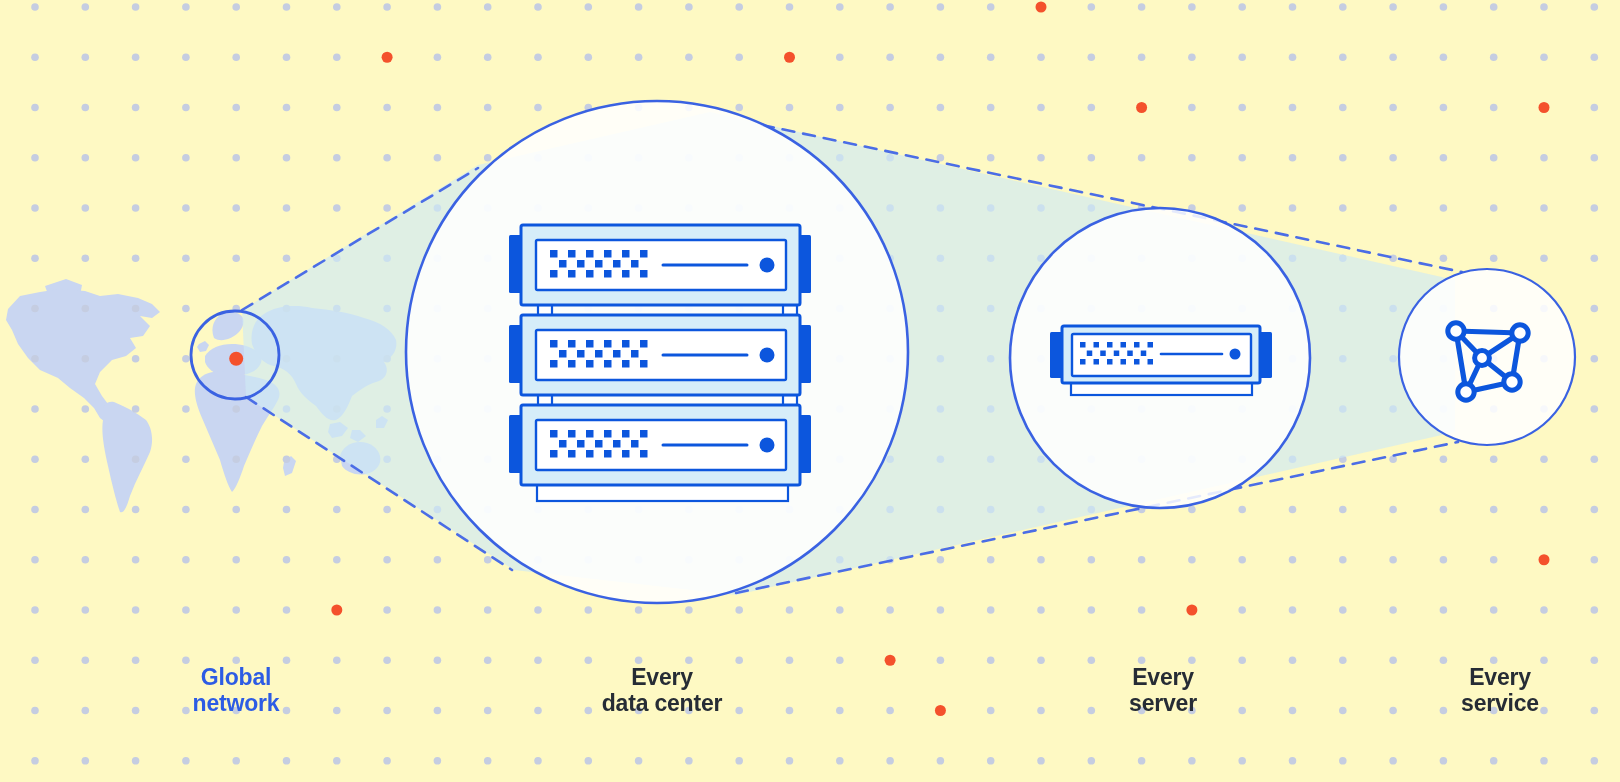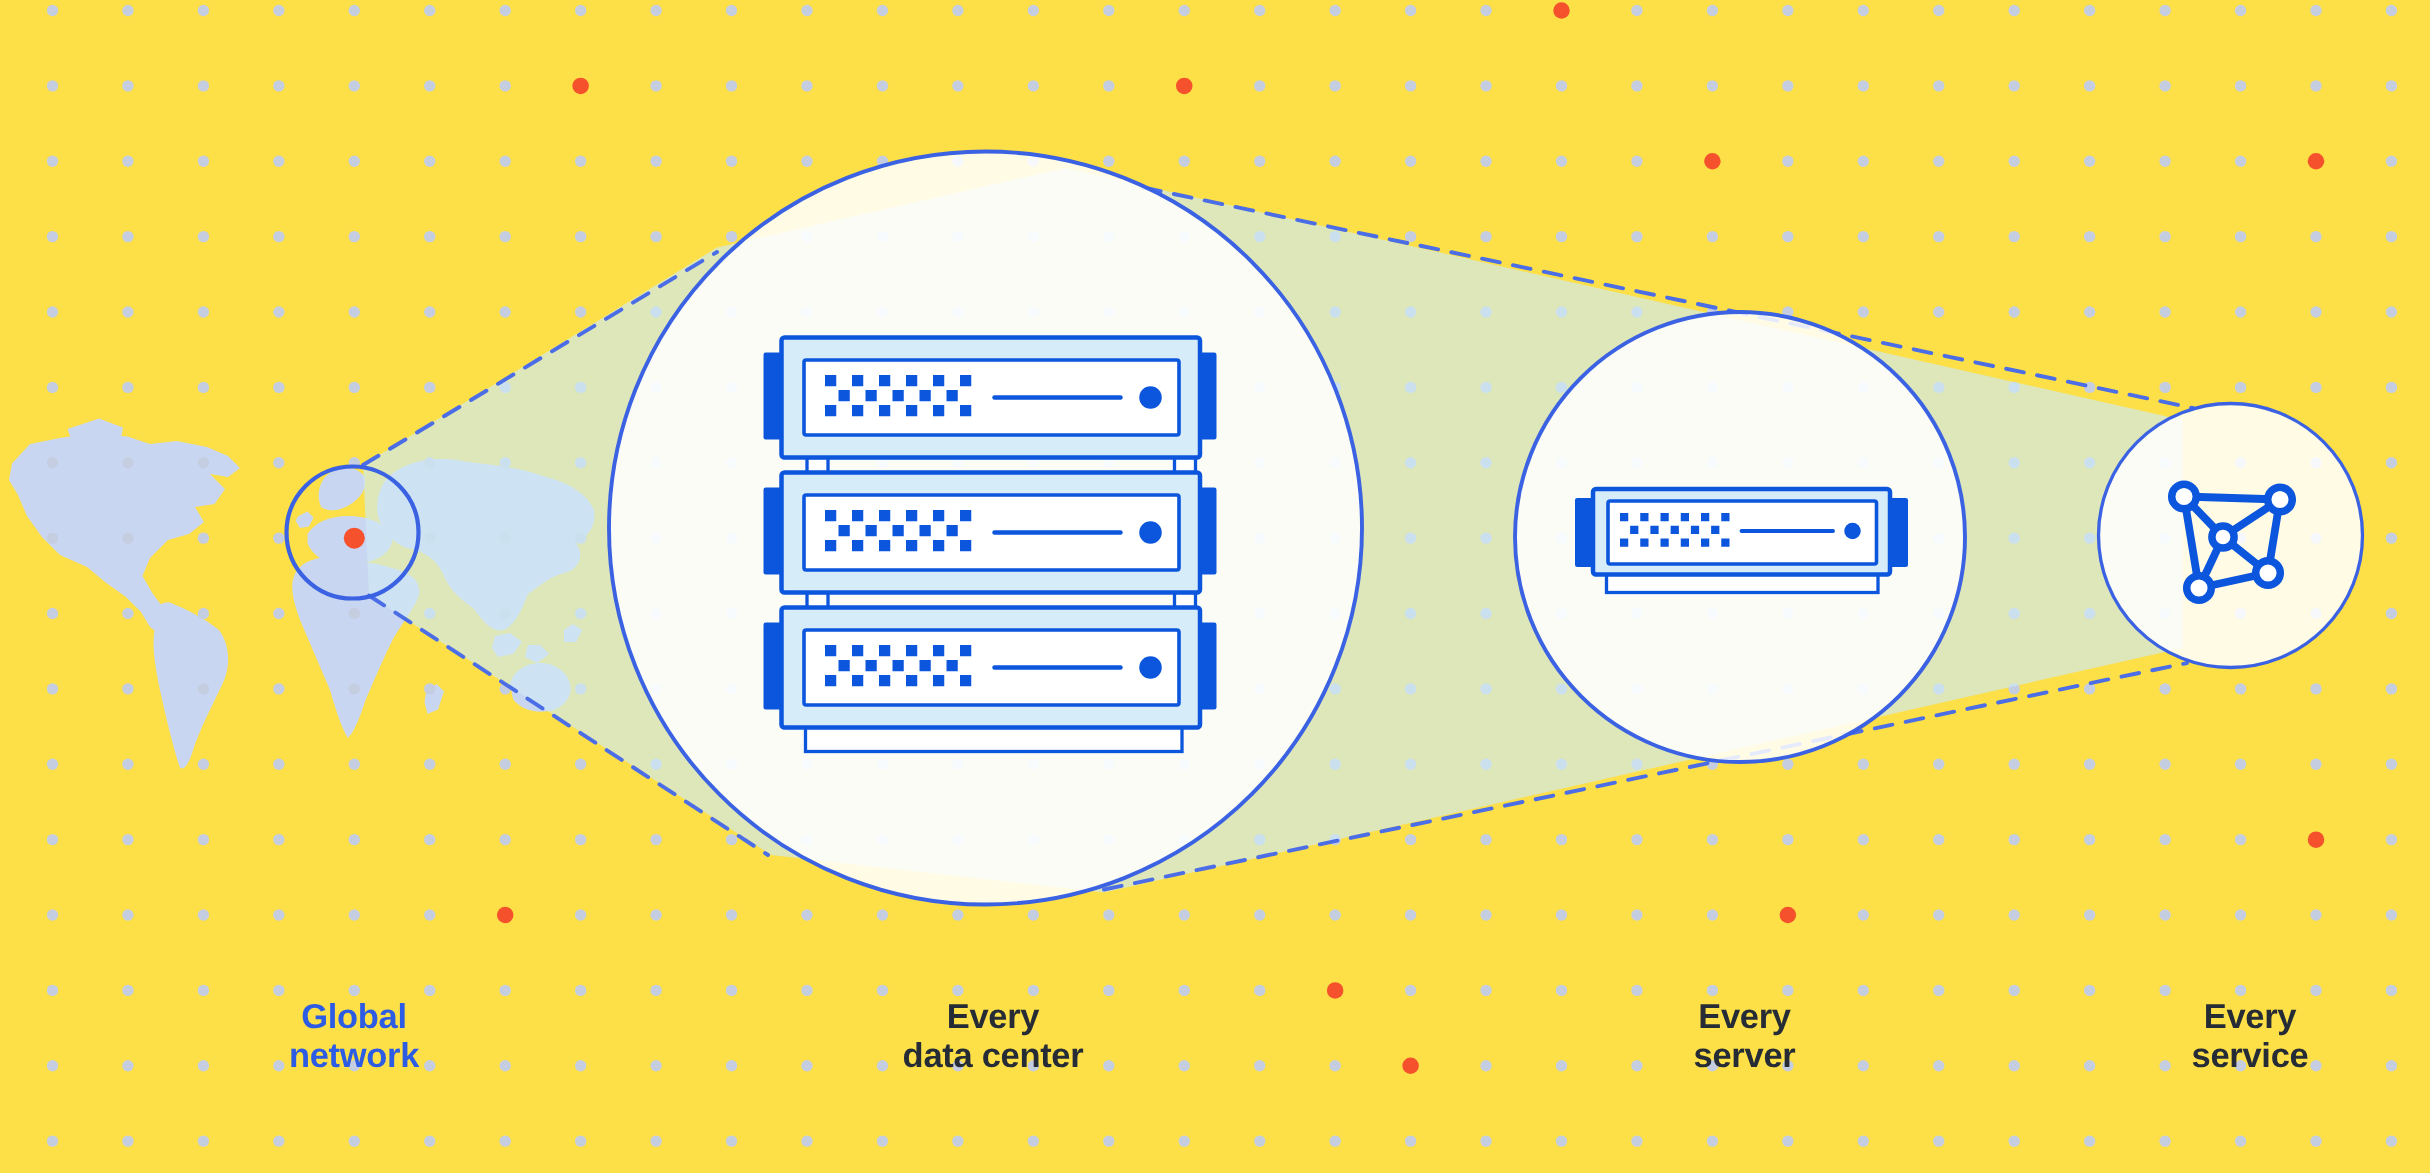--- a/index.html
+++ b/index.html
@@ -1,17 +1,17 @@
 <!DOCTYPE html>
 <html style="--circle-blue: #3a62e2; --dash-blue: #4b6de6; --server-blue: #0c56dd; --band: #d6edf9; --beam: #cfe9f4; --map: #c9d6f1; --grid-dot: #c5cde1; --orange: #f4512c;"><head>
 <meta charset="utf-8">
 <style>
   html,body{margin:0;padding:0;background:#fff;}
   .stage{
-    position:relative;width:1620px;height:782px;overflow:hidden;background:#fde047;
+    position:relative;width:1620px;height:782px;overflow:hidden;background:#fef9c3;
     font-family:"Liberation Sans",sans-serif;
   }
   svg.canvas{position:absolute;left:0;top:0;width:1620px;height:782px;display:block;}
 
   
   .grid-dot{fill:var(--grid-dot);}
   .orange-dot{fill:var(--orange);}
   .map-land{fill:var(--map);}
   .beam{fill:var(--beam);opacity:.66;}
   .dash{stroke:var(--dash-blue);stroke-width:2.6;fill:none;stroke-dasharray:12 9;stroke-linecap:round;}

